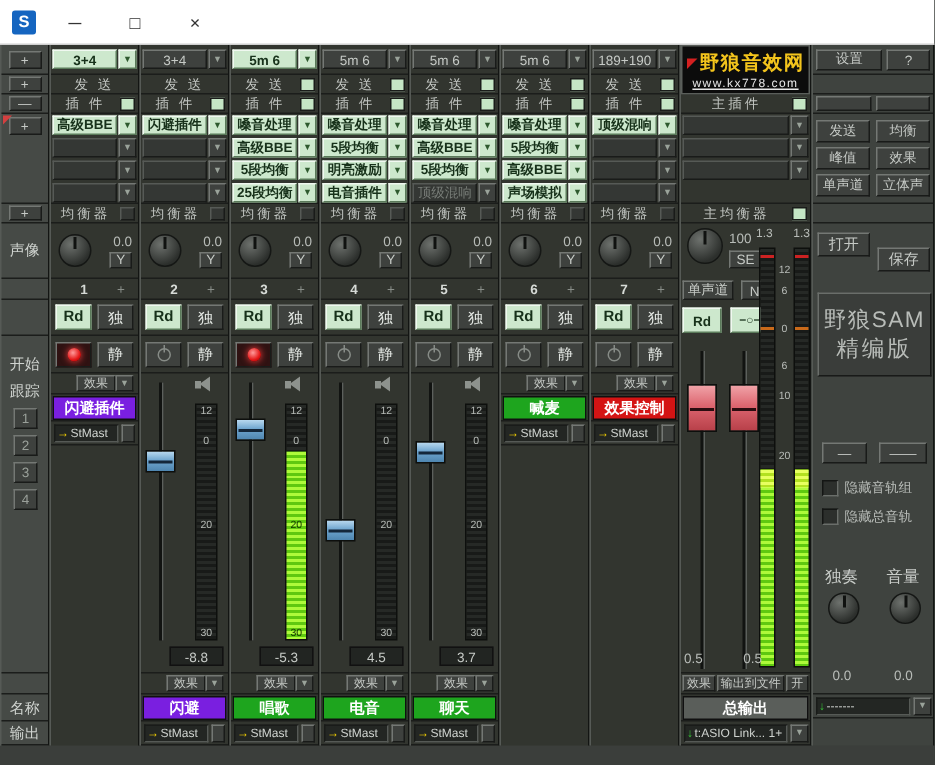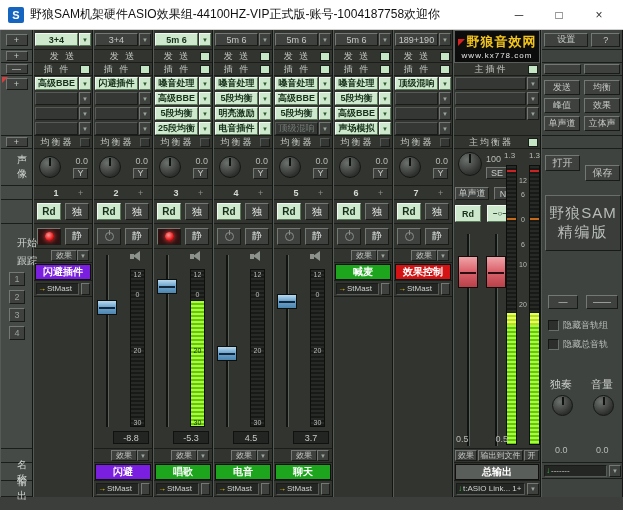--- a/index.html
+++ b/index.html
@@ -53,29 +53,28 @@
   .namebar { flex:1; height:16px; margin:0 1px; display:flex; align-items:center; justify-content:center; color:#fff; font-size:10px; font-weight:bold; border:1px solid #101010;}
   .outdd { flex:1; height:12px; margin:1px 2px; background:#232623; border:1px solid; border-color:#191b19 #565a56 #565a56 #191b19; display:flex; align-items:center; font-size:8px; color:#cfd3cf; padding:0 1px; white-space:nowrap; overflow:hidden;}
   .arrow-y { color:#ffd900; font-size:8px; font-weight:bold; margin-right:1px;}
   .arrow-g { color:#36c236; font-size:8px; font-weight:bold; margin-right:1px;}
   .cb { width:11px; height:11px; background:#2c2f2c; border:1px solid; border-color:#141614 #6a6e6a #6a6e6a #141614;}
   .abs { position:absolute; }
   .flag { width:0; height:0; border-left:7px solid #d42020; border-bottom:7px solid transparent; }
   .corner { position:absolute; left:1px; top:1px; width:0; height:0; border-left:6px solid #d44040; border-bottom:6px solid transparent;}
   .logo { background:#0c0c0c; border:1px solid #5a5e5a; display:flex; flex-direction:column; align-items:center; justify-content:center; height:33px;}
   .logo .l1 { color:#f3c41c; font-size:13px; font-weight:bold; letter-spacing:1px; display:flex; align-items:center; gap:2px;}
-  .logo .l2 { color:#e8e8e8; font-size:8px; letter-spacing:1px;}
-  .railtxt { color:#d0d4d0; font-size:10px; width:100%; text-align:left;margin-left:16px;}
+  .logo .l2 { color:#e8e8e8; font-size:8px; letter-spacing:1px;text-decoration:underline;}
+  .railtxt { color:#d0d4d0; font-size:10px; width:100%; text-align:center;}
 </style>
 </head>
 <body>
 
 <div class="titlebar">
   <div class="appicon">S</div>
-  <div class="title">野狼SAM机架硬件ASIO效果组-44100HZ-VIP正式版-账号-1004187758欢迎你</div>
   <div class="winbtn">─</div>
   <div class="winbtn">□</div>
   <div class="winbtn">×</div>
 </div>
 
 <div id="root">
 
   <div class="col rail">
     <div class="row rA">
         <div class="bev" style="width:22px;height:12px;margin:auto">+</div>

